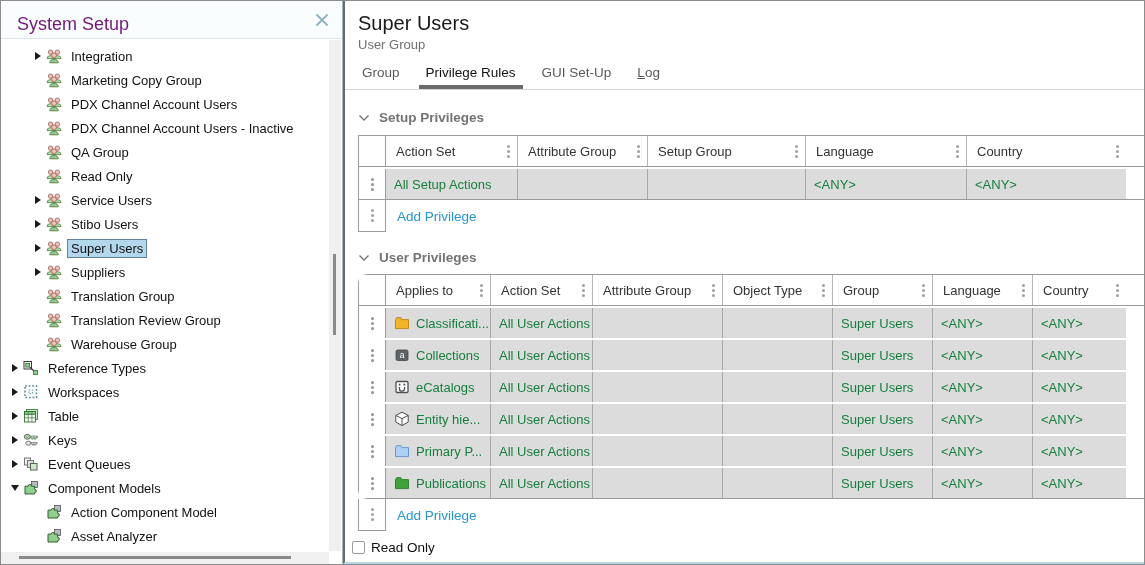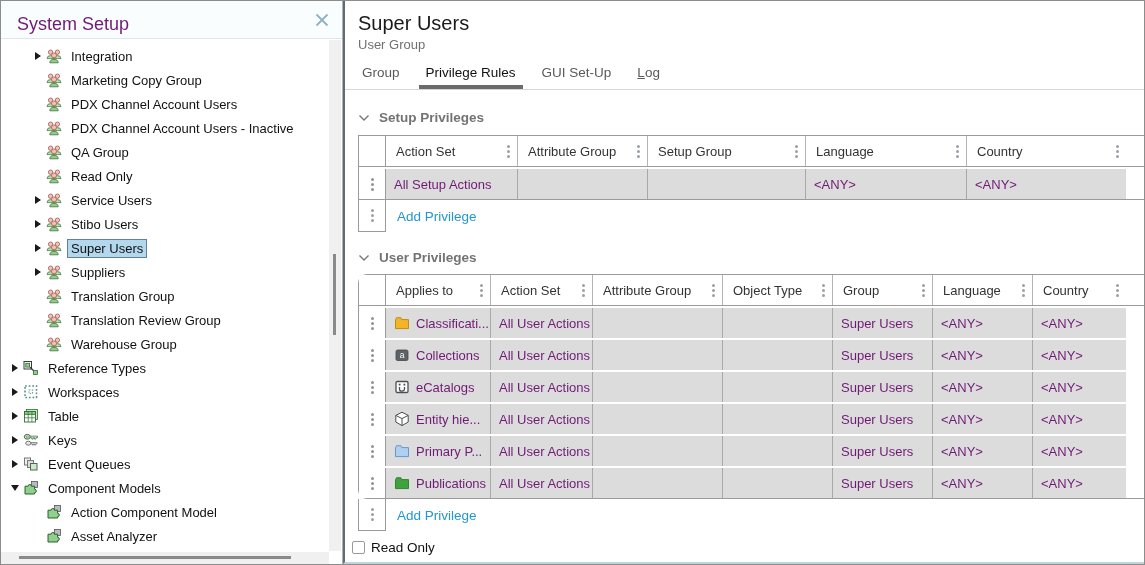--- a/index.html
+++ b/index.html
@@ -44,21 +44,21 @@
   .section-title{font-size:13.5px;font-weight:bold;color:#737373;}
   .priv-table{border:1px solid #9b9b9b;margin-top:10px;width:859px;background:#fff;}
   .t-row{display:grid;}
   .t-row.head{border-bottom:1px solid #9b9b9b;}
   .hcell{height:30px;background:#fff;border-right:1px solid #b4b4b4;display:flex;align-items:center;padding:0 7px 0 10px;font-size:13px;color:#333;}
   .hcell:last-child{border-right:none;}
   .hcell .dots3{margin-left:auto;}
   .hcell.hnd-head{border-right:1px solid #9b9b9b;padding:0;}
   .t-row.data{margin-top:2px;}
   .t-row.data:first-of-type{margin-top:0;}
-  .dcell{height:30px;background:#dcdcdc;border-right:1px solid #a8a8a8;display:flex;align-items:center;padding:0 8px;font-size:13px;color:#701a75;white-space:nowrap;overflow:hidden;}
+  .dcell{height:30px;background:#dcdcdc;border-right:1px solid #a8a8a8;display:flex;align-items:center;padding:0 8px;font-size:13px;color:#15803d;white-space:nowrap;overflow:hidden;}
   .dcell:last-child{border-right:none;}
   .hnd{height:30px;background:#fff;border-right:1px solid #9b9b9b;display:flex;align-items:center;justify-content:center;}
   .dots3{display:inline-flex;flex-direction:column;gap:2px;}
   .dots3 i{width:3px;height:3px;border-radius:50%;background:#9aa0a5;}
   .hnd .dots3 i{background:#8f9499;}
   .add-row{display:flex;width:769px;}
   .add-handle{width:28px;height:32px;border:1px solid #9b9b9b;border-top:none;background:#fff;display:flex;align-items:center;justify-content:center;flex:none;}
   .add-link{display:flex;align-items:center;padding-left:11px;font-size:13.5px;color:#2496d2;cursor:pointer;}
   .readonly-row{display:flex;align-items:center;gap:6px;margin:9px 0 0 -6px;font-size:13.5px;}
   .cb{width:13px;height:13px;border:1px solid #9a9a9a;border-radius:2px;background:#fff;flex:none;cursor:pointer;}

